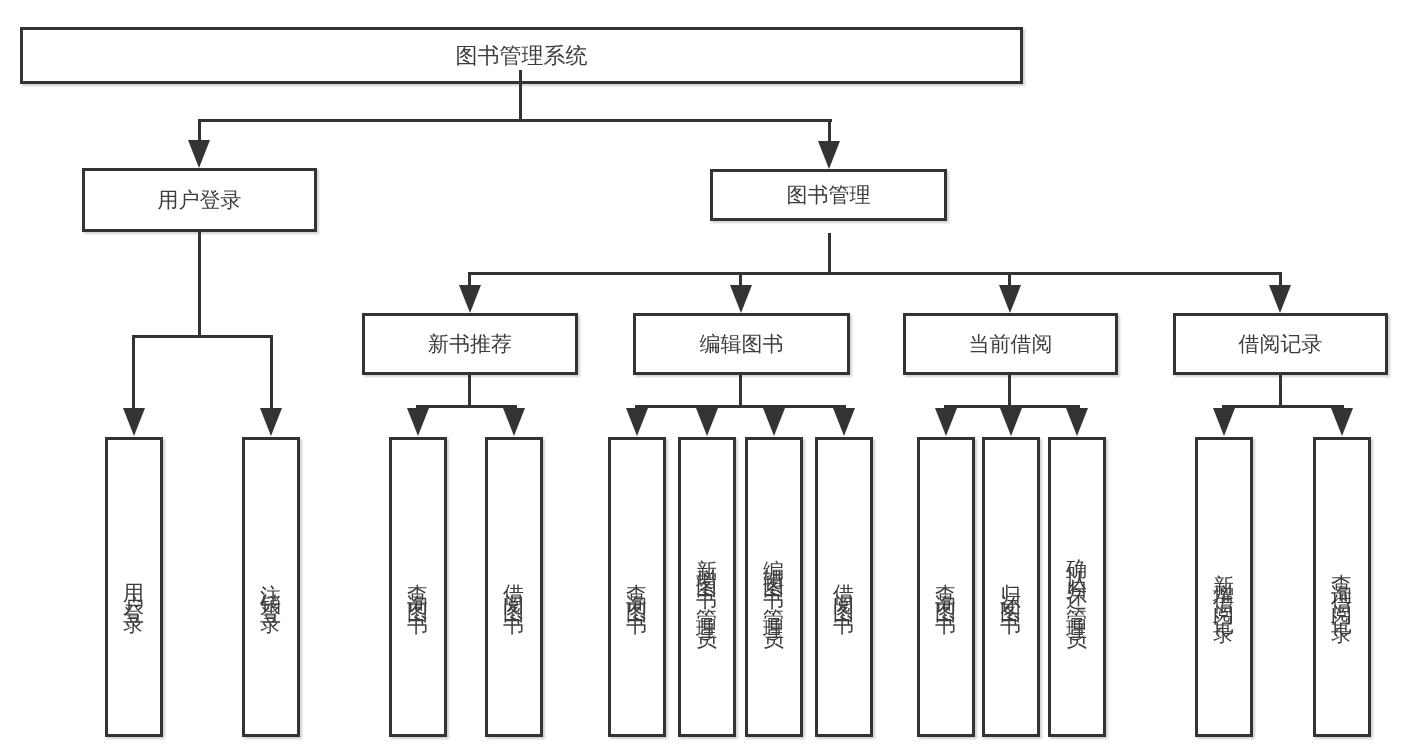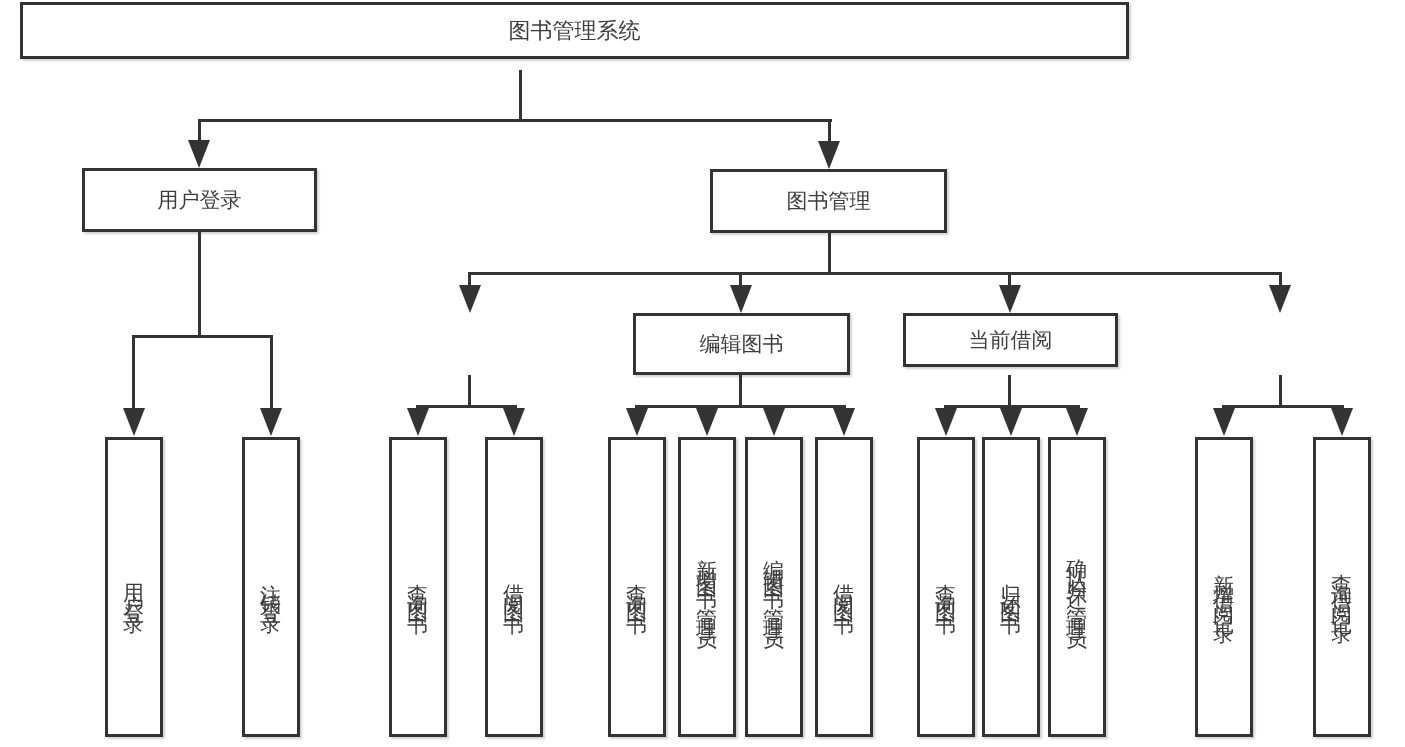--- a/index.html
+++ b/index.html
@@ -49,35 +49,35 @@
     color: #b5b5b5;
     letter-spacing: 1px;
     white-space: nowrap;
   }
 </style>
 </head>
 <body>
 
 <div class="canvas">
 
-  <div class="box" style="left:20px;top:2px;width:1109px;height:57px">
+  <div class="box" style="left:20px;top:27px;width:1003px;height:57px">
     <span class="title-label">图书管理系统</span>
   </div>
 
   <div class="line" style="left:519px;top:70px;width:3px;height:52px"></div>
   <div class="line" style="left:198px;top:119px;width:634px;height:3px"></div>
   <div class="line" style="left:198px;top:119px;width:3px;height:25px"></div>
   <div class="arrow" style="left:188px;top:140px"></div>
   <div class="line" style="left:828px;top:119px;width:3px;height:26px"></div>
   <div class="arrow" style="left:818px;top:141px"></div>
 
   <div class="box" style="left:82px;top:168px;width:235px;height:64px">
     <span class="hlabel">用户登录</span>
   </div>
-  <div class="box" style="left:710px;top:169px;width:237px;height:64px">
+  <div class="box" style="left:710px;top:169px;width:237px;height:52px">
     <span class="hlabel">图书管理</span>
   </div>
 
   <div class="line" style="left:198px;top:232px;width:3px;height:106px"></div>
   <div class="line" style="left:132px;top:335px;width:141px;height:3px"></div>
   <div class="line" style="left:132px;top:335px;width:3px;height:77px"></div>
   <div class="arrow" style="left:123px;top:408px"></div>
   <div class="line" style="left:270px;top:335px;width:3px;height:77px"></div>
   <div class="arrow" style="left:260px;top:408px"></div>
 
@@ -85,25 +85,31 @@
   <div class="line" style="left:468px;top:272px;width:814px;height:3px"></div>
   <div class="line" style="left:468px;top:272px;width:3px;height:17px"></div>
   <div class="arrow" style="left:459px;top:285px"></div>
   <div class="line" style="left:739px;top:272px;width:3px;height:17px"></div>
   <div class="arrow" style="left:730px;top:285px"></div>
   <div class="line" style="left:1008px;top:272px;width:3px;height:17px"></div>
   <div class="arrow" style="left:999px;top:285px"></div>
   <div class="line" style="left:1279px;top:272px;width:3px;height:17px"></div>
   <div class="arrow" style="left:1269px;top:285px"></div>
 
+  <div class="box" style="left:362px;top:313px;width:216px;height:62px">
+    <span class="hlabel">新书推荐</span>
+  </div>
   <div class="box" style="left:633px;top:313px;width:217px;height:62px">
     <span class="hlabel">编辑图书</span>
   </div>
-  <div class="box" style="left:903px;top:313px;width:215px;height:54px">
+  <div class="box" style="left:903px;top:313px;width:215px;height:62px">
     <span class="hlabel">当前借阅</span>
+  </div>
+  <div class="box" style="left:1173px;top:313px;width:215px;height:62px">
+    <span class="hlabel">借阅记录</span>
   </div>
 
   <div class="line" style="left:468px;top:375px;width:3px;height:33px"></div>
   <div class="line" style="left:417px;top:405px;width:100px;height:3px"></div>
   <div class="line" style="left:416px;top:405px;width:3px;height:7px"></div>
   <div class="arrow" style="left:407px;top:408px"></div>
   <div class="line" style="left:512px;top:405px;width:3px;height:7px"></div>
   <div class="arrow" style="left:503px;top:408px"></div>
 
   <div class="line" style="left:739px;top:375px;width:3px;height:33px"></div>

